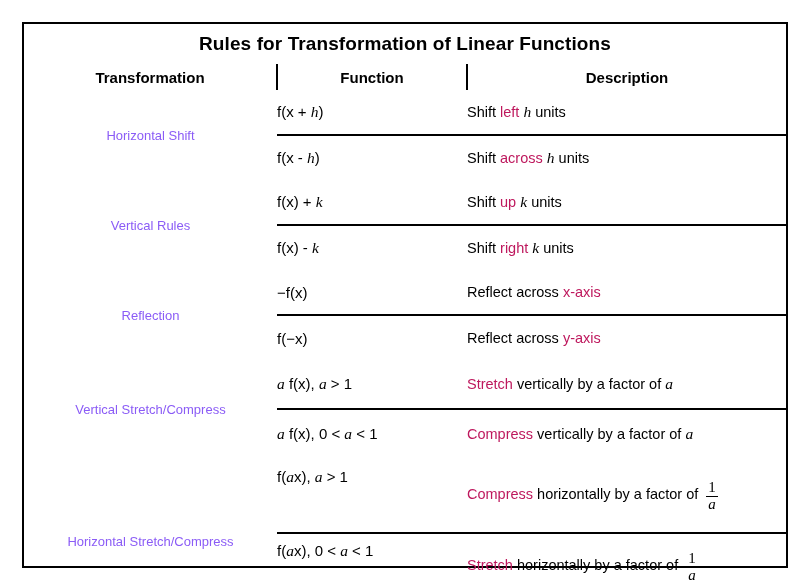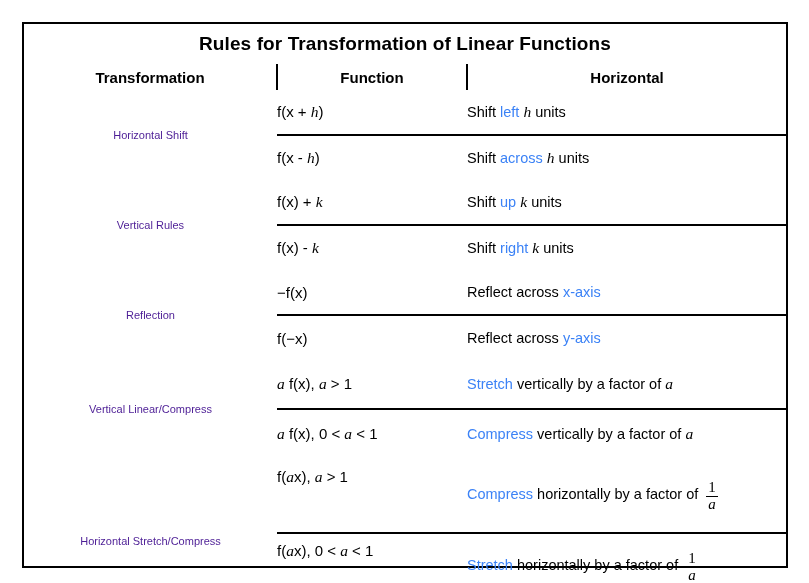--- a/index.html
+++ b/index.html
@@ -63,22 +63,22 @@
     text-align: center;
     font-size: 15px;
     font-weight: bold;
     border-bottom: 2px solid #000;
     color: #000;
   }
   .head-cell.sep-r, .body-cell.sep-r, .title-cell.sep-r {
     border-right: 2px solid #000;
   }
   .cat-cell {
-    color: #4c1d95;
-    font-size: 11px;
+    color: #8b5cf6;
+    font-size: 13px;
     text-align: center;
     border-right: 2px solid #000;
     border-bottom: 2px solid #000;
     vertical-align: top;
     padding-top: 22px;
   }
   .cat-cell.tall { padding-top: 26px; }
 
   .fn-cell {
     border-right: 2px solid #000;
@@ -93,21 +93,21 @@
   }
   .desc-cell.line { border-bottom: 2px solid #000; }
 
   .rowline td { border-bottom: 2px solid #000; }
 
   em.v {
     font-style: italic;
     font-family: "Liberation Serif", serif;
     font-size: 15.5px;
   }
-  .red { color: #3b82f6; }
+  .red { color: #be185d; }
 
   .frac {
     display: inline-block;
     vertical-align: middle;
     text-align: center;
     font-family: "Liberation Serif", serif;
     font-style: italic;
     font-size: 15px;
     line-height: 1.05;
     margin-left: 4px;
@@ -138,21 +138,21 @@
           <col class="col-c">
       </colgroup>
       <tbody>
         <tr>
           <td class="title-cell" colspan="3">Rules for Transformation of Linear Functions</td>
         </tr>
 
         <tr>
           <td class="head-cell sep-r">Transformation</td>
           <td class="head-cell sep-r">Function</td>
-          <td class="head-cell">Horizontal</td>
+          <td class="head-cell">Description</td>
         </tr>
 
         <tr>
           <td class="cat-cell" rowspan="2">Horizontal Shift</td>
           <td class="fn-cell line" style="height:44px">
             <span class="nowrap"><span>f(x + </span><em class="v">h</em><span>)</span></span>
           </td>
           <td class="desc-cell line">
             <span class="nowrap"><span>Shift </span><span class="red">left</span><span> </span><em class="v">h</em><span> units</span></span>
           </td>
@@ -196,21 +196,21 @@
         <tr class="rowline">
           <td class="fn-cell" style="height:44px">
             <span class="nowrap">f(−x)</span>
           </td>
           <td class="desc-cell">
             <span class="nowrap"><span>Reflect across </span><span class="red">y-axis</span></span>
           </td>
         </tr>
 
         <tr>
-          <td class="cat-cell" rowspan="2">Vertical Linear/Compress</td>
+          <td class="cat-cell" rowspan="2">Vertical Stretch/Compress</td>
           <td class="fn-cell line" style="height:48px">
             <span class="nowrap"><em class="v">a</em><span> f(x), </span><em class="v">a</em><span> &gt; 1</span></span>
           </td>
           <td class="desc-cell line">
             <span class="nowrap"><span class="red">Stretch</span><span> vertically by a factor of </span><em class="v">a</em></span>
           </td>
         </tr>
         <tr class="rowline">
           <td class="fn-cell" style="height:48px">
             <span class="nowrap"><em class="v">a</em><span> f(x), 0 &lt; </span><em class="v">a</em><span> &lt; 1</span></span>

